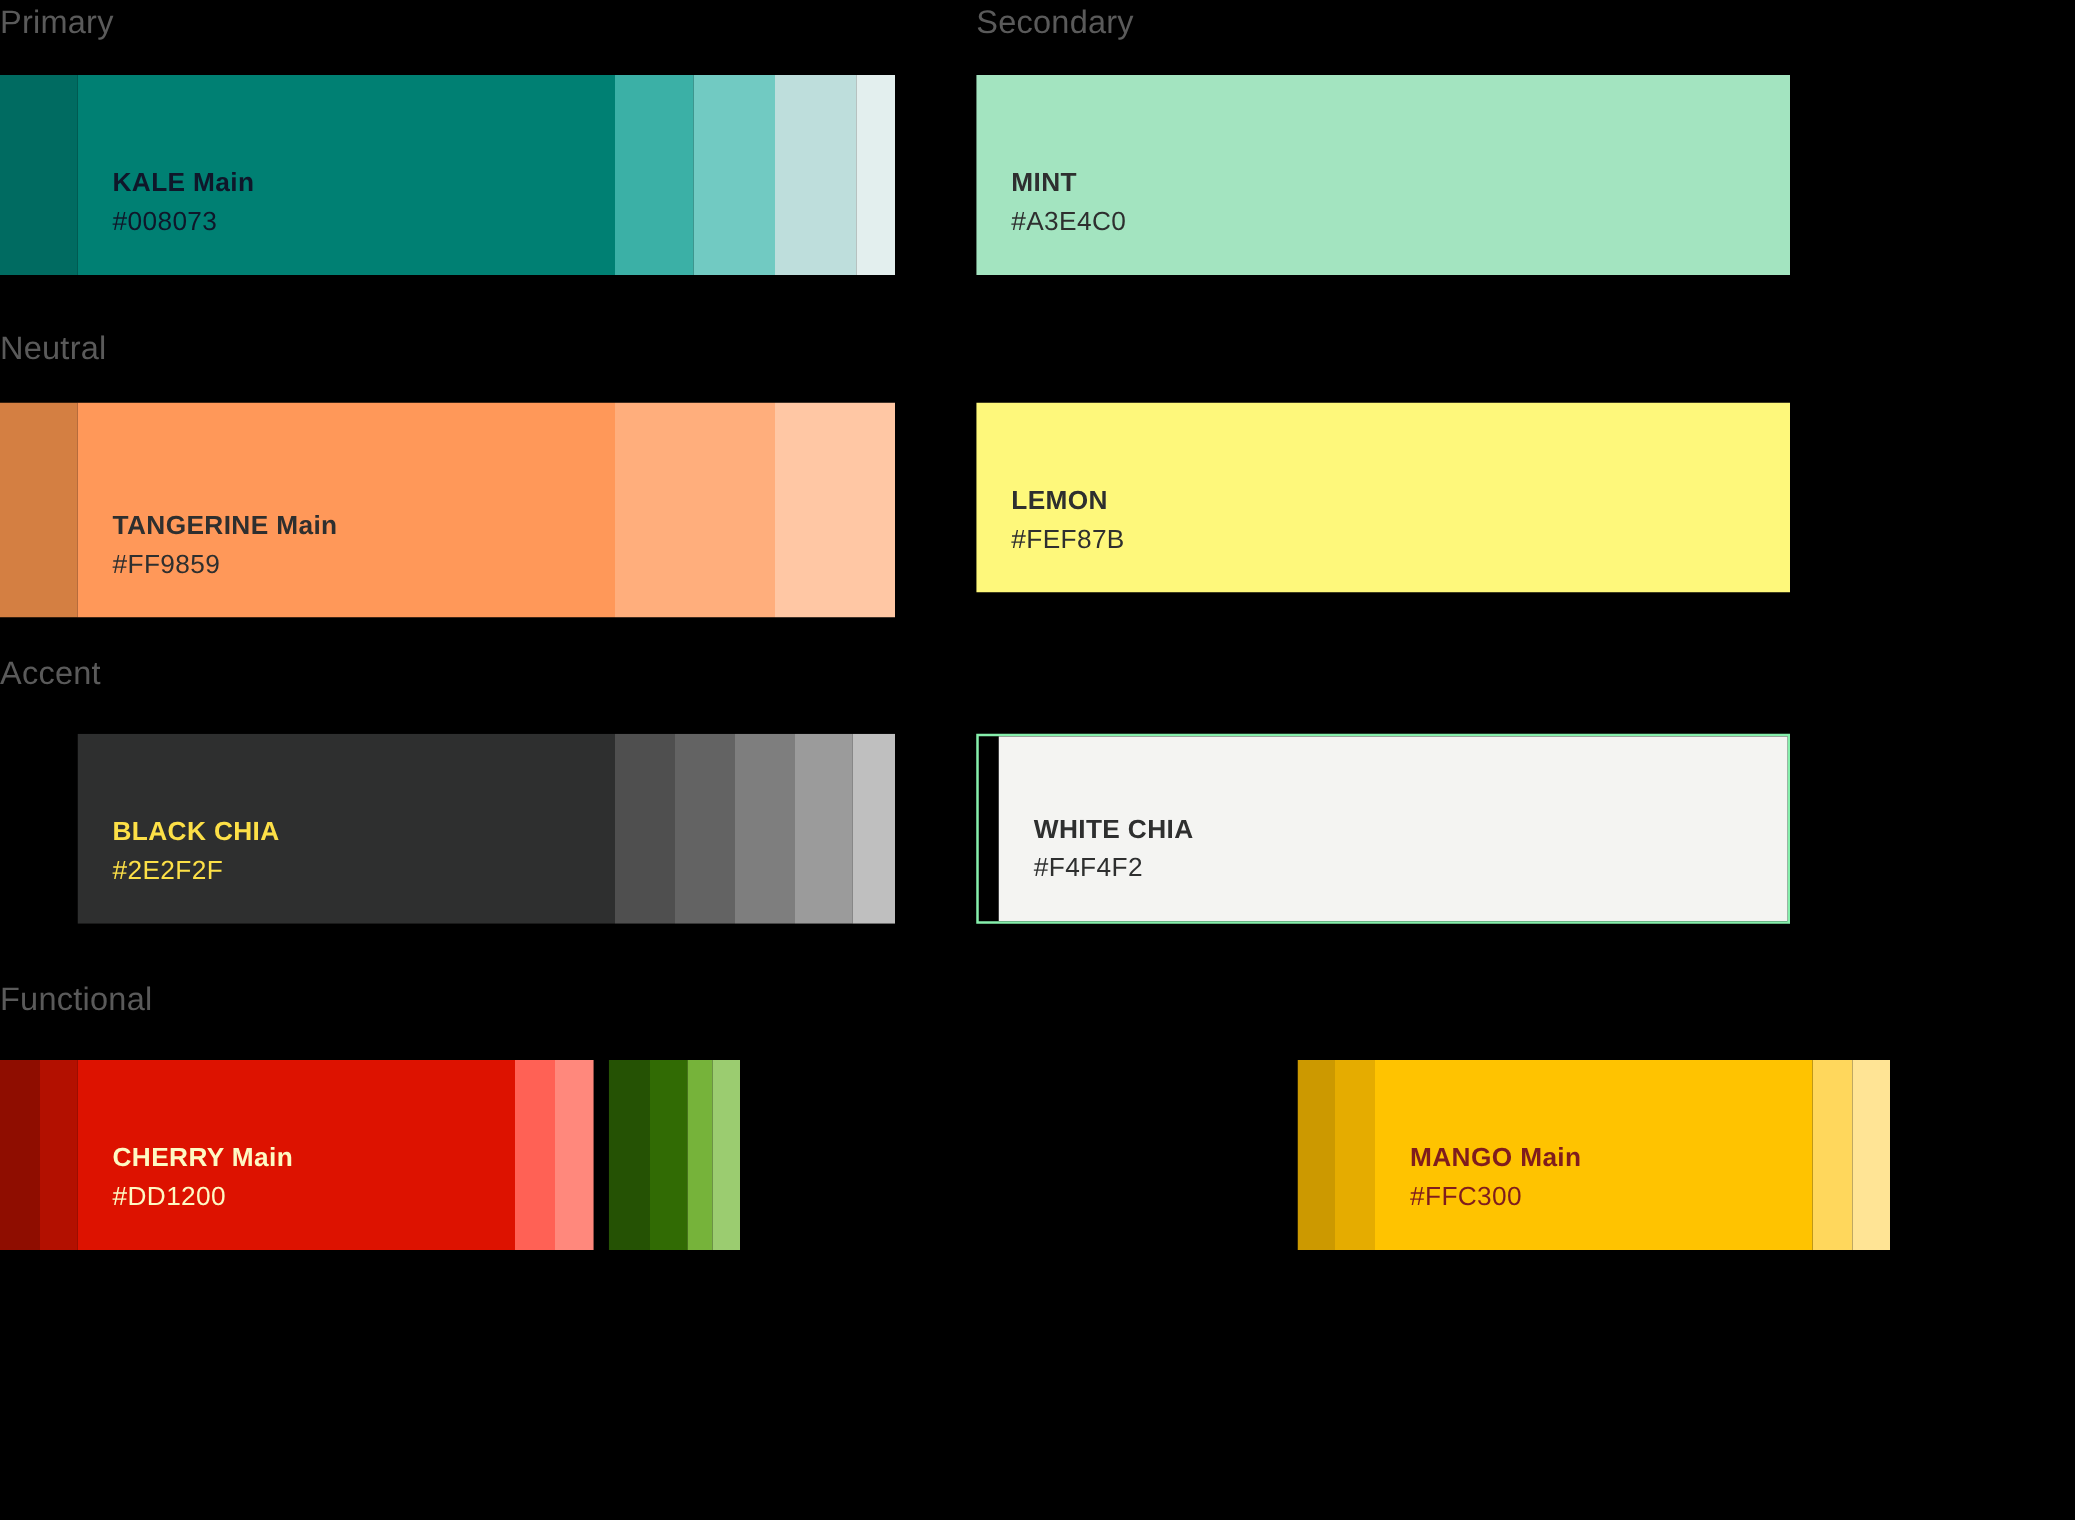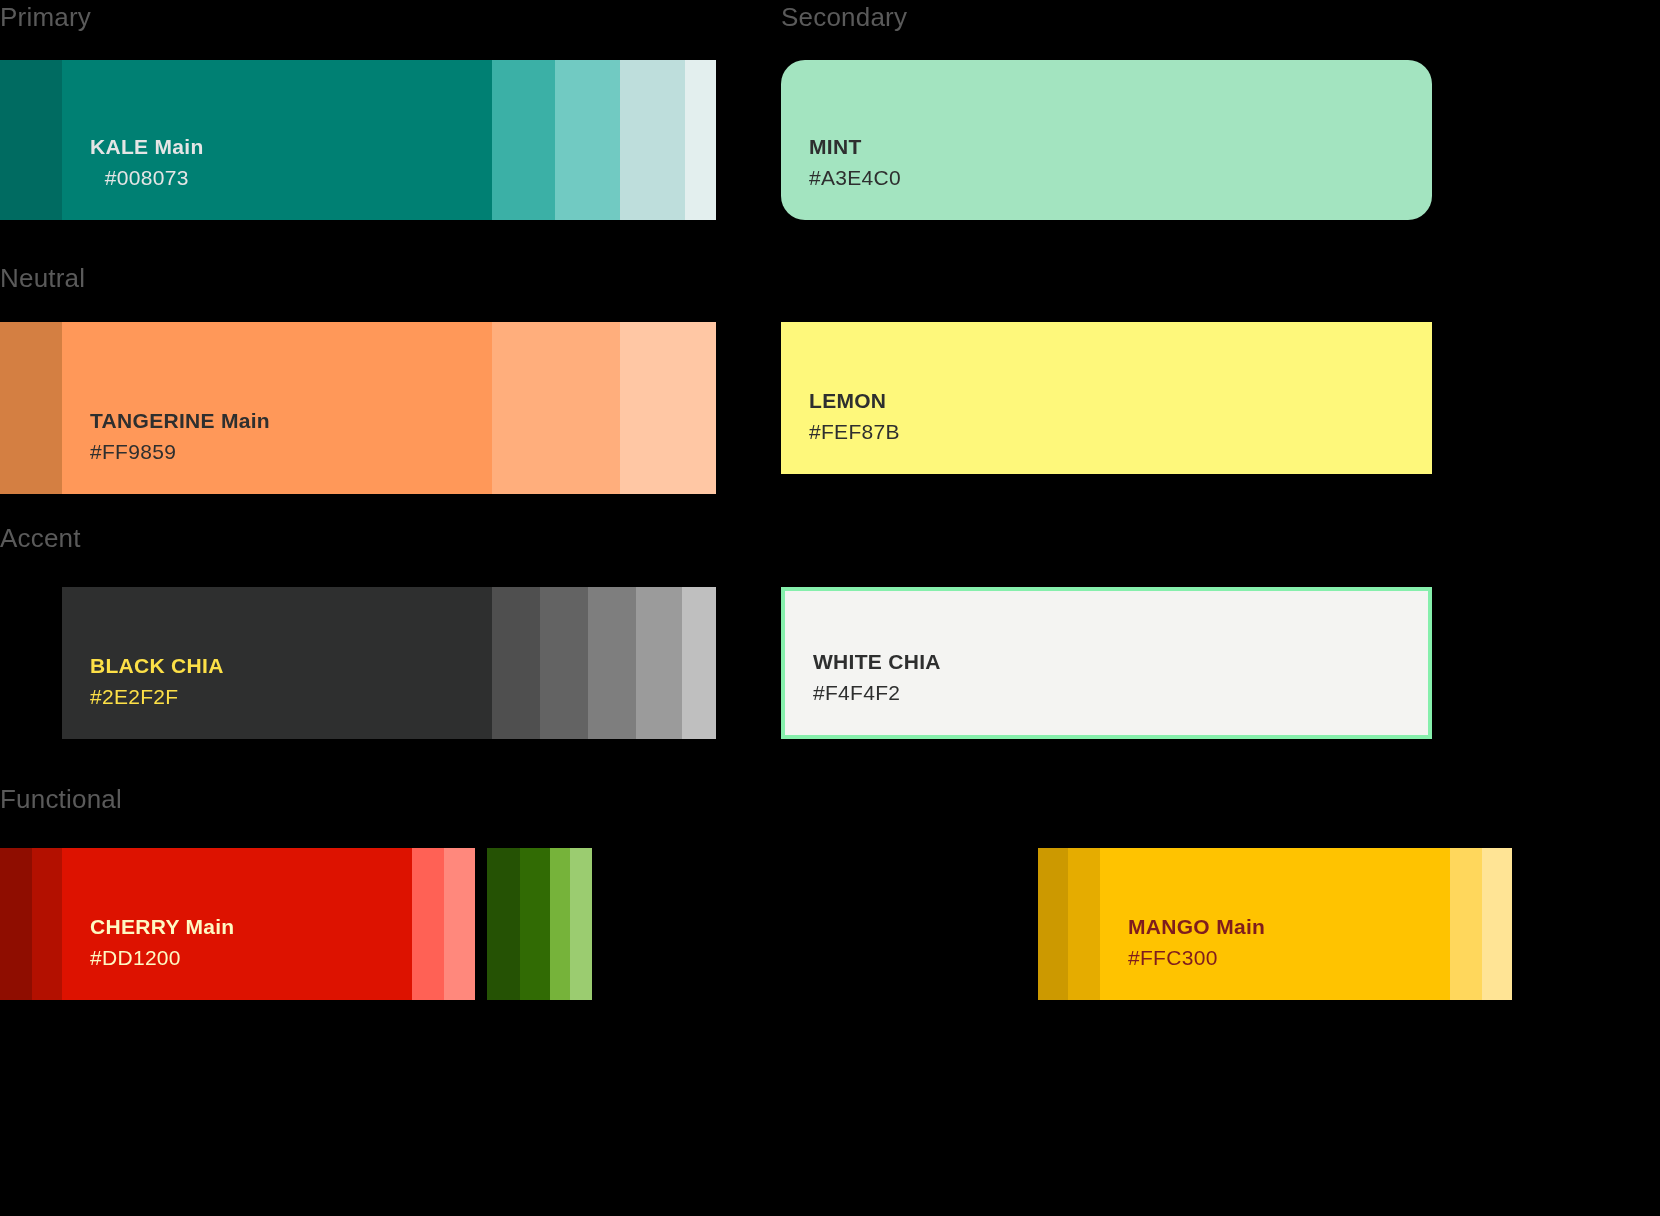--- a/index.html
+++ b/index.html
@@ -35,21 +35,22 @@
   
   .swatch {
     position: absolute;
     display: flex;
     flex-direction: row;
     align-items: stretch;
     overflow: hidden;
   }
   .swatch.bordered {
     box-sizing: border-box;
-    border: 4px solid #86efac;
+    border: 2px solid #86efac;
+    padding-left: 16px;
   }
 
   .band {
     height: 100%;
     flex: 0 0 auto;
   }
 
   .band.main {
     position: relative;
   }
@@ -80,31 +81,31 @@
 
 <div class="palette">
     <div class="cat-label" style="left: 0px; top: 4px;">Primary</div>
     <div class="cat-label" style="left: 781px; top: 4px;">Secondary</div>
     <div class="cat-label" style="left: 0px; top: 265px;">Neutral</div>
     <div class="cat-label" style="left: 0px; top: 525px;">Accent</div>
     <div class="cat-label" style="left: 0px; top: 786px;">Functional</div>
     <div class="swatch" style="left: 0px; top: 60px; width: 716px; height: 160px;">
       <div class="band" style="width: 62px; background: rgb(0, 107, 97);"></div>
       <div class="band main" style="width: 430px; background: rgb(0, 128, 115);">
-        <div class="band-text" style="color: #e5e5e5; text-align: center;">
+        <div class="band-text" style="color: #0f172a;">
           <span class="band-name">KALE Main</span>
           <span class="band-hex">#008073</span>
         </div>
       </div>
       <div class="band" style="width: 63px; background: rgb(59, 176, 166);"></div>
       <div class="band" style="width: 65px; background: rgb(113, 202, 194);"></div>
       <div class="band" style="width: 65px; background: rgb(190, 222, 220);"></div>
       <div class="band" style="width: 31px; background: rgb(227, 239, 238);"></div>
     </div>
-    <div class="swatch" style="left: 781px; top: 60px; width: 651px; height: 160px; border-radius: 24px;">
+    <div class="swatch" style="left: 781px; top: 60px; width: 651px; height: 160px;">
       <div class="band main" style="width: 651px; background: rgb(163, 228, 192);">
         <div class="band-text" style="color: rgb(46, 47, 47);">
           <span class="band-name">MINT</span>
           <span class="band-hex">#A3E4C0</span>
         </div>
       </div>
     </div>
     <div class="swatch" style="left: 0px; top: 322px; width: 716px; height: 172px;">
       <div class="band" style="width: 62px; background: rgb(212, 127, 66);"></div>
       <div class="band main" style="width: 430px; background: rgb(255, 152, 89);">

